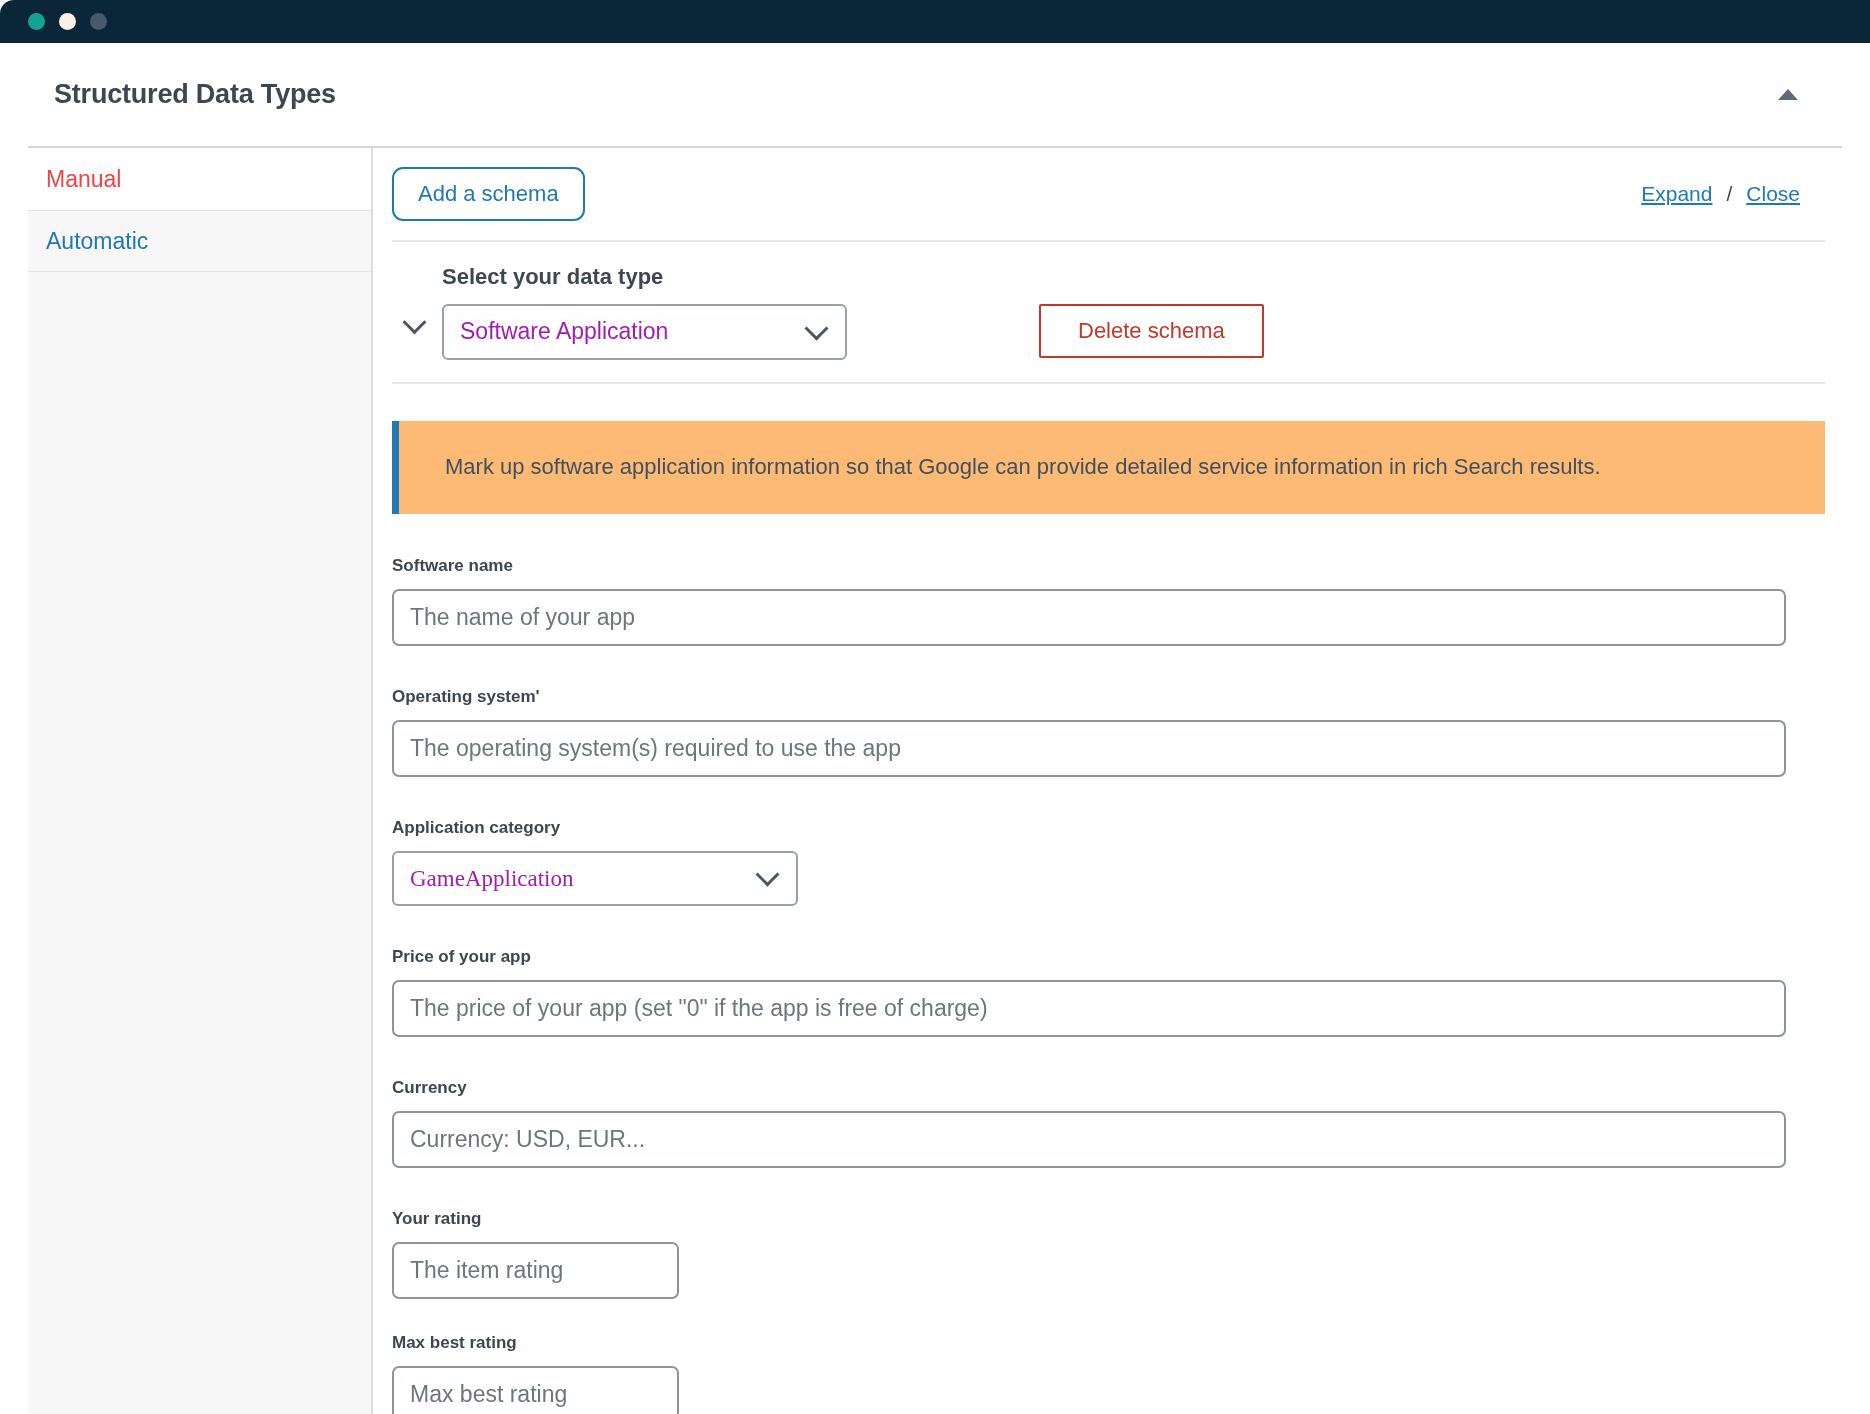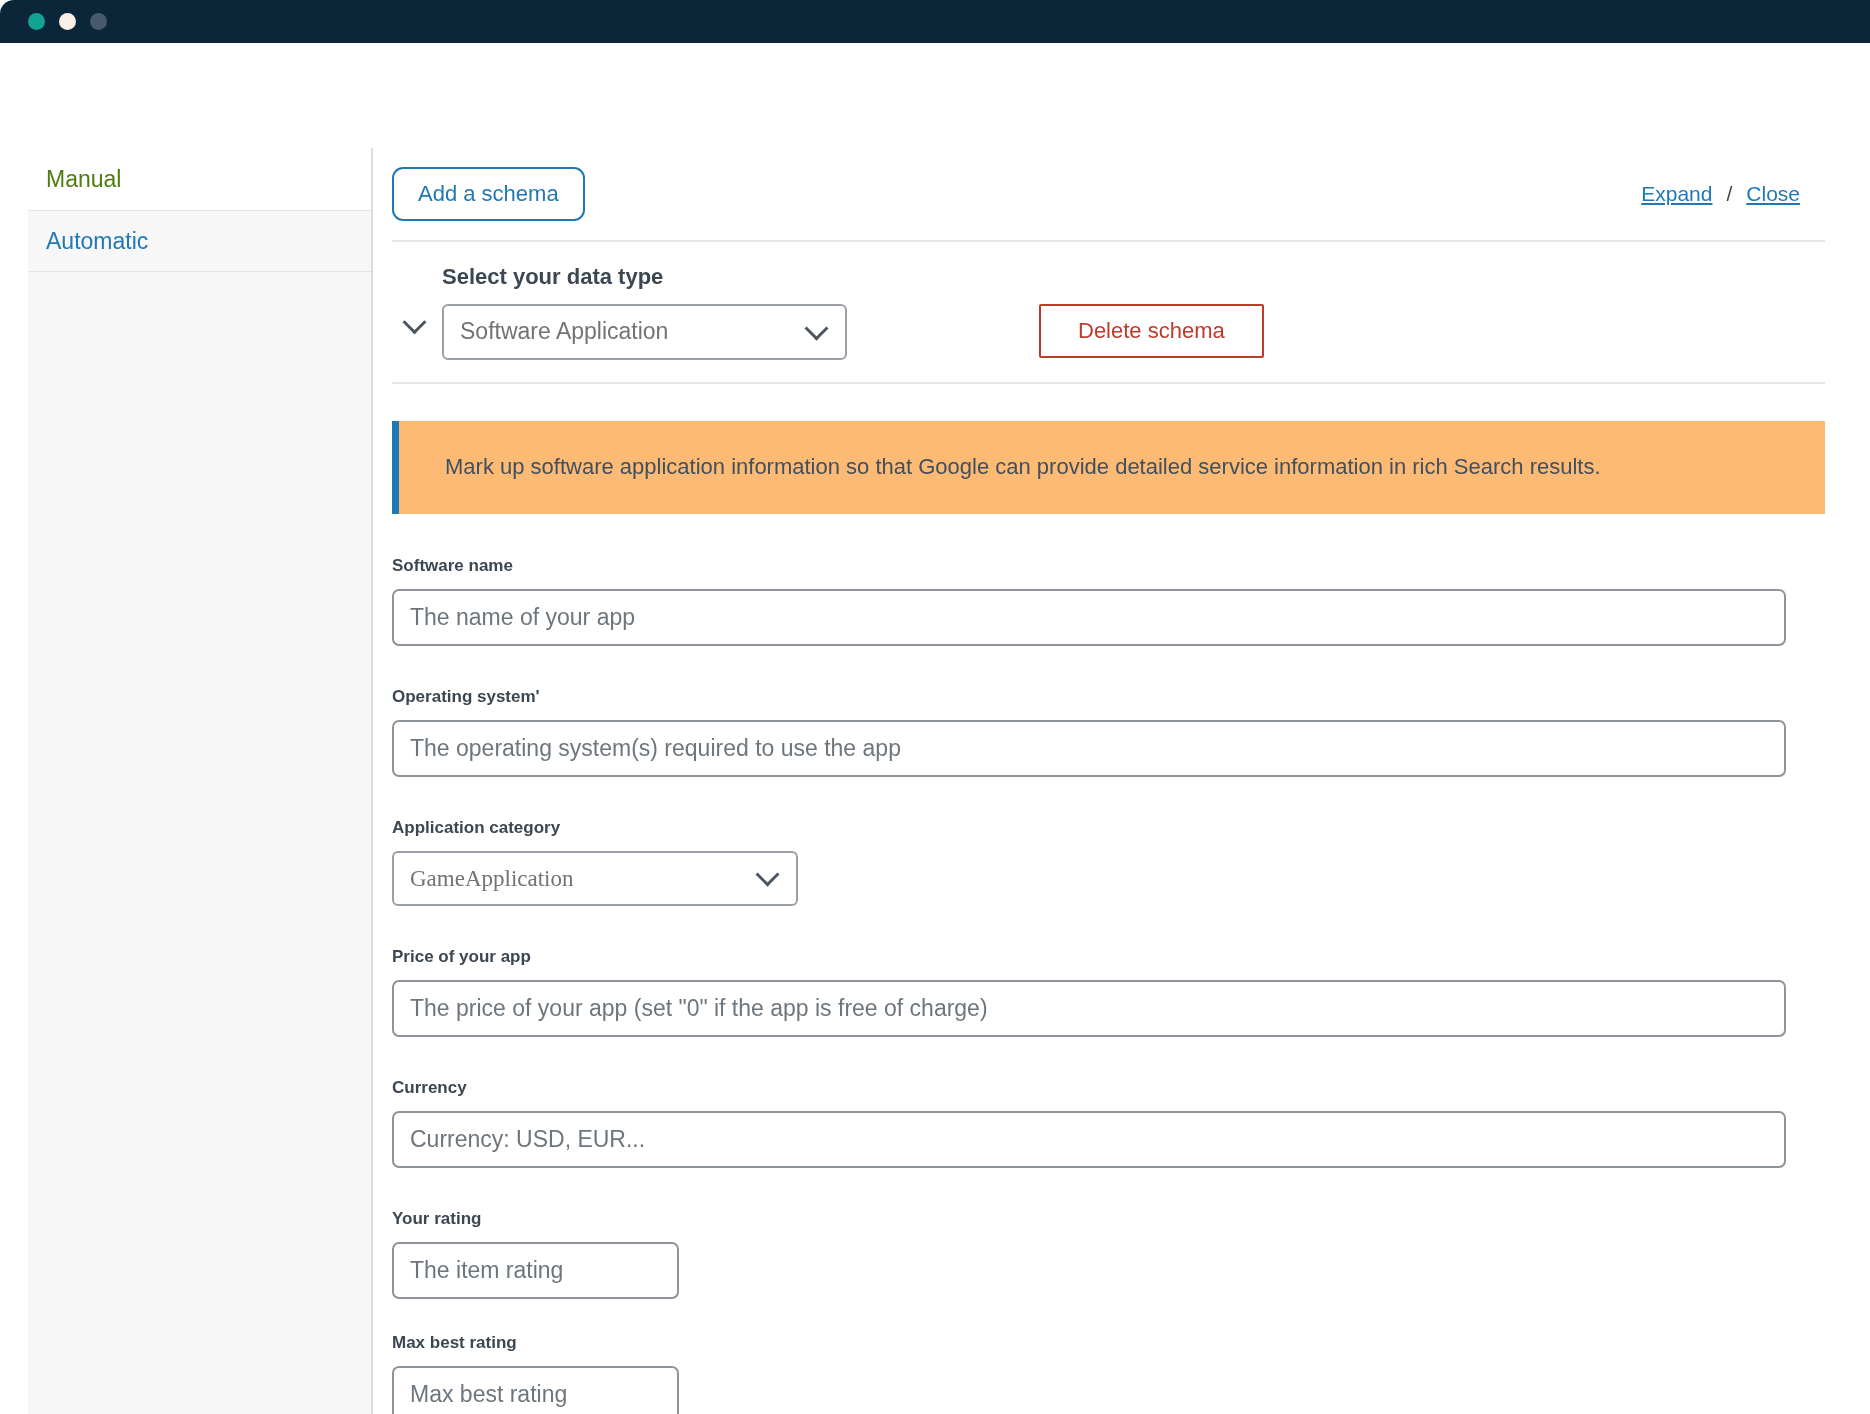--- a/index.html
+++ b/index.html
@@ -82,21 +82,21 @@
   .side-item {
     height: 62px;
     display: flex;
     align-items: center;
     padding-left: 18px;
     font-size: 23px;
     cursor: pointer;
   }
   .side-item.active {
     background: #ffffff;
-    color: #4d7c0f;
+    color: #ef4444;
   }
   .side-item.link {
     background: #f7f7f7;
     color: #2079b5;
     border-top: 1px solid #e3e3e3;
     border-bottom: 1px solid #e3e3e3;
   }
 
   
   .content {
@@ -174,21 +174,21 @@
     margin-bottom: 14px;
   }
   select.sel {
     -webkit-appearance: none;
     appearance: none;
     background: #ffffff;
     border: 2px solid #9aa0a6;
     border-radius: 6px;
     font-size: 23px;
     font-family: "Liberation Sans", sans-serif;
-    color: #737373;
+    color: #a21caf;
     padding: 12px 52px 12px 16px;
     cursor: pointer;
     line-height: 1.2;
   }
   .sel-wrap { position: relative; display: inline-block; }
   .sel-wrap::after {
     content: "";
     position: absolute;
     right: 22px; top: 50%;
     width: 14px; height: 14px;
@@ -260,20 +260,26 @@
 <div class="window">
 
   <div class="titlebar">
     <div class="lights">
       <span class="light green"></span>
       <span class="light cream"></span>
       <span class="light slate"></span>
     </div>
   </div>
 
+  <div class="panel-header">
+    <div class="panel-title">Structured Data Types</div>
+    <div class="collapse-toggle">
+      <span class="tri-up"></span>
+    </div>
+  </div>
 
   <div class="sidebar">
     <div class="side-item active">
       <span>Manual</span>
     </div>
     <div class="side-item link">
       <span>Automatic</span>
     </div>
   </div>
 

